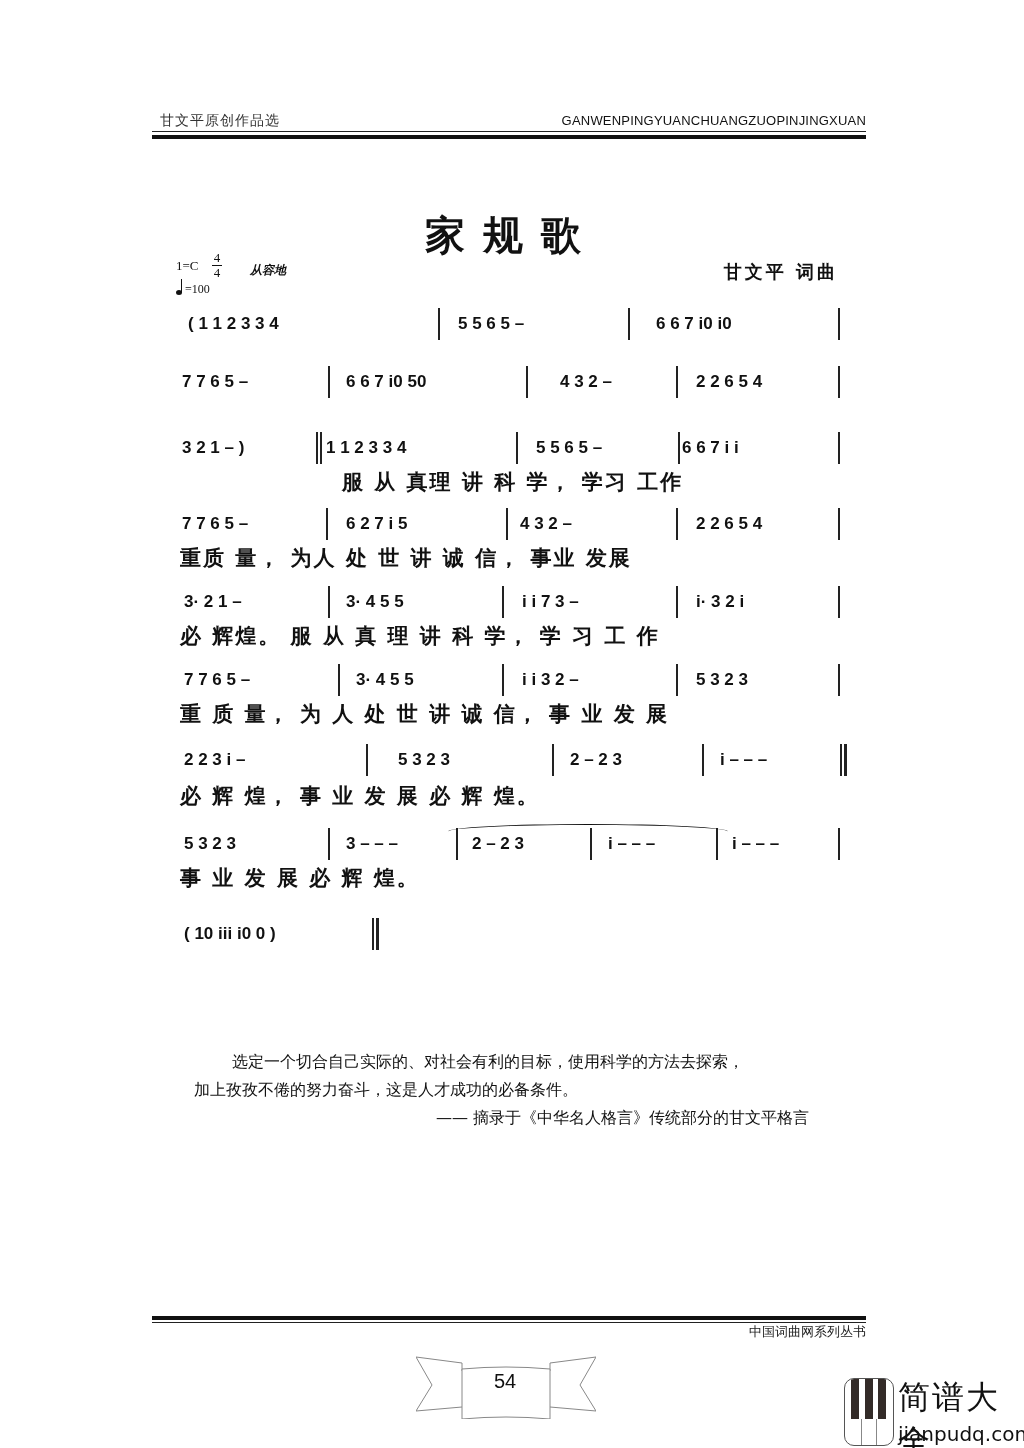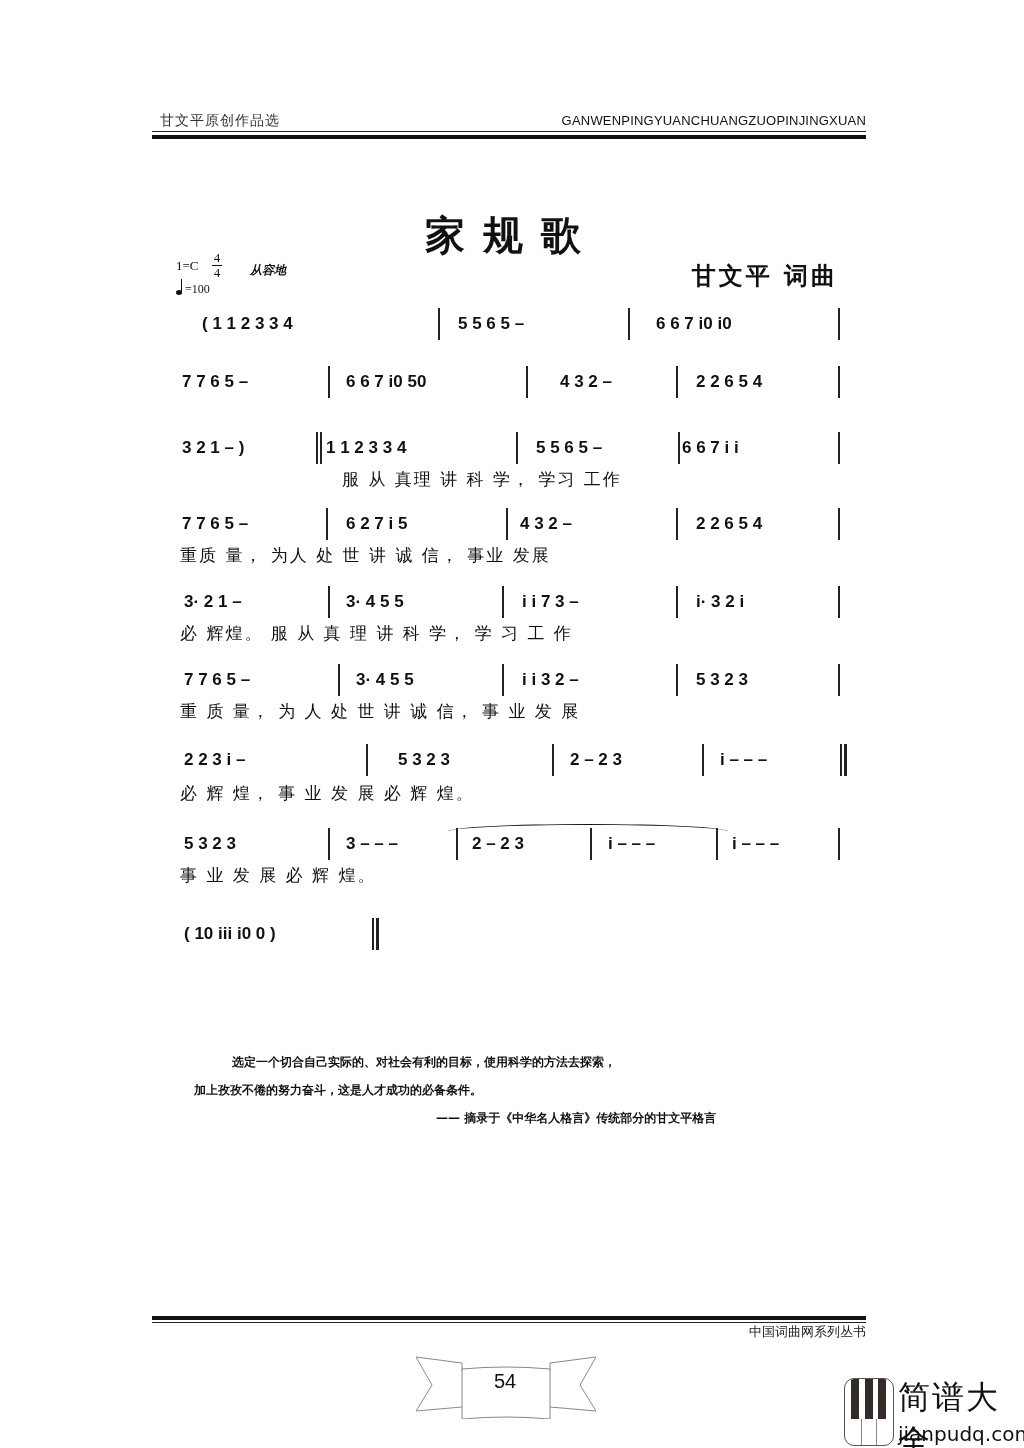--- a/index.html
+++ b/index.html
@@ -10,27 +10,27 @@
   .rule-thin { left:152px; width:714px; height:1px; background:#222; }
   .rule-thick { left:152px; width:714px; height:4px; background:#111; }
   .title { left:0; width:1024px; top:208px; text-align:center; font-family:"DejaVu Serif", serif; font-size:40px; font-weight:bold; letter-spacing:18px; }
   .key { left:176px; top:258px; font-family:"Liberation Serif", serif; font-size:13px; }
   .timesig { left:212px; top:251px; font-family:"Liberation Serif", serif; font-size:13px; text-align:center; line-height:14px; }
   .timesig .bar { display:block; width:10px; height:1px; background:#111; margin:0 auto; }
   .tempo { left:176px; top:282px; font-family:"Liberation Serif", serif; font-size:12px; }
   .tempo .note { display:inline-block; width:6px; height:5px; background:#111; border-radius:50%; vertical-align:-2px; position:relative; }
   .tempo .note::after { content:""; position:absolute; right:0; bottom:2px; width:1px; height:14px; background:#111; }
   .expr { left:250px; top:262px; font-family:"DejaVu Serif", serif; font-size:12px; font-style:italic; font-weight:bold; }
-  .credit { right:186px; top:260px; font-family:"DejaVu Serif", serif; font-size:24px; font-weight:bold; letter-spacing:3px; }
+  .credit { right:186px; top:260px; font-family:"DejaVu Serif", serif; font-size:18px; font-weight:bold; letter-spacing:3px; }
   .mrow { left:176px; width:670px; height:30px; font-family:"Liberation Sans", sans-serif; font-weight:bold; font-size:17px; white-space:nowrap; }
   .mrow .seg { position:absolute; top:6px; }
   .barline { position:absolute; top:0; width:1.5px; height:32px; background:#222; }
-  .lrow { left:180px; width:670px; height:24px; font-family:"DejaVu Serif", serif; font-size:17px; font-weight:normal; letter-spacing:2px; white-space:nowrap; }
+  .lrow { left:180px; width:670px; height:24px; font-family:"DejaVu Serif", serif; font-size:21px; font-weight:bold; letter-spacing:2px; white-space:nowrap; }
   .lrow .ly { position:absolute; top:0; }
-  .quote { left:198px; width:640px; font-family:"DejaVu Serif", serif; font-size:12px; font-weight:bold; line-height:28px; }
+  .quote { left:198px; width:640px; font-family:"DejaVu Serif", serif; font-size:16px; font-weight:normal; line-height:28px; }
   .q1 { top:1048px; text-indent:20px; left:212px; }
   .q2 { top:1076px; left:194px; }
   .q3 { top:1104px; left:436px; }
   .footer-series { right:158px; top:1323px; font-family:"DejaVu Serif", serif; font-size:13px; color:#222; }
   .page-ribbon { left:416px; top:1355px; width:180px; height:64px; }
   .page-num { left:462px; top:1370px; width:86px; text-align:center; font-family:"Liberation Sans", sans-serif; font-size:20px; }
   .wm { left:842px; top:1376px; width:182px; height:72px; }
   .wm-keys { position:absolute; left:2px; top:2px; width:48px; height:66px; border:1.5px solid #555; border-radius:10px; background:#fff; overflow:hidden; }
   .wm-keys .bk { position:absolute; top:0; width:8px; height:40px; background:#332b28; }
   .wm-keys .wl { position:absolute; top:40px; width:1px; height:26px; background:#888; }
@@ -54,21 +54,21 @@
   <span>4</span>
 </div>
 <div class="abs tempo">
   <span class="note"></span>
   <span>=100</span>
 </div>
 <div class="abs expr">从容地</div>
 <div class="abs credit">甘文平 词曲</div>
 
 <div class="abs mrow" style="top:308px;">
-  <span class="seg" style="left:26px;text-align:right;">(  1  1 2  3  3 4</span>
+  <span class="seg" style="left:12px;text-align:right;">(  1  1 2  3  3 4</span>
   <span class="barline" style="left:262px;"></span>
   <span class="seg" style="left:282px;">5  5 6  5 –</span>
   <span class="barline" style="left:452px;"></span>
   <span class="seg" style="left:480px;">6  6 7  i0  i0</span>
   <span class="barline" style="left:662px;"></span>
 </div>
 
 <div class="abs mrow" style="top:366px;">
   <span class="seg" style="left:6px;">7  7 6  5 –</span>
   <span class="barline" style="left:152px;"></span>

